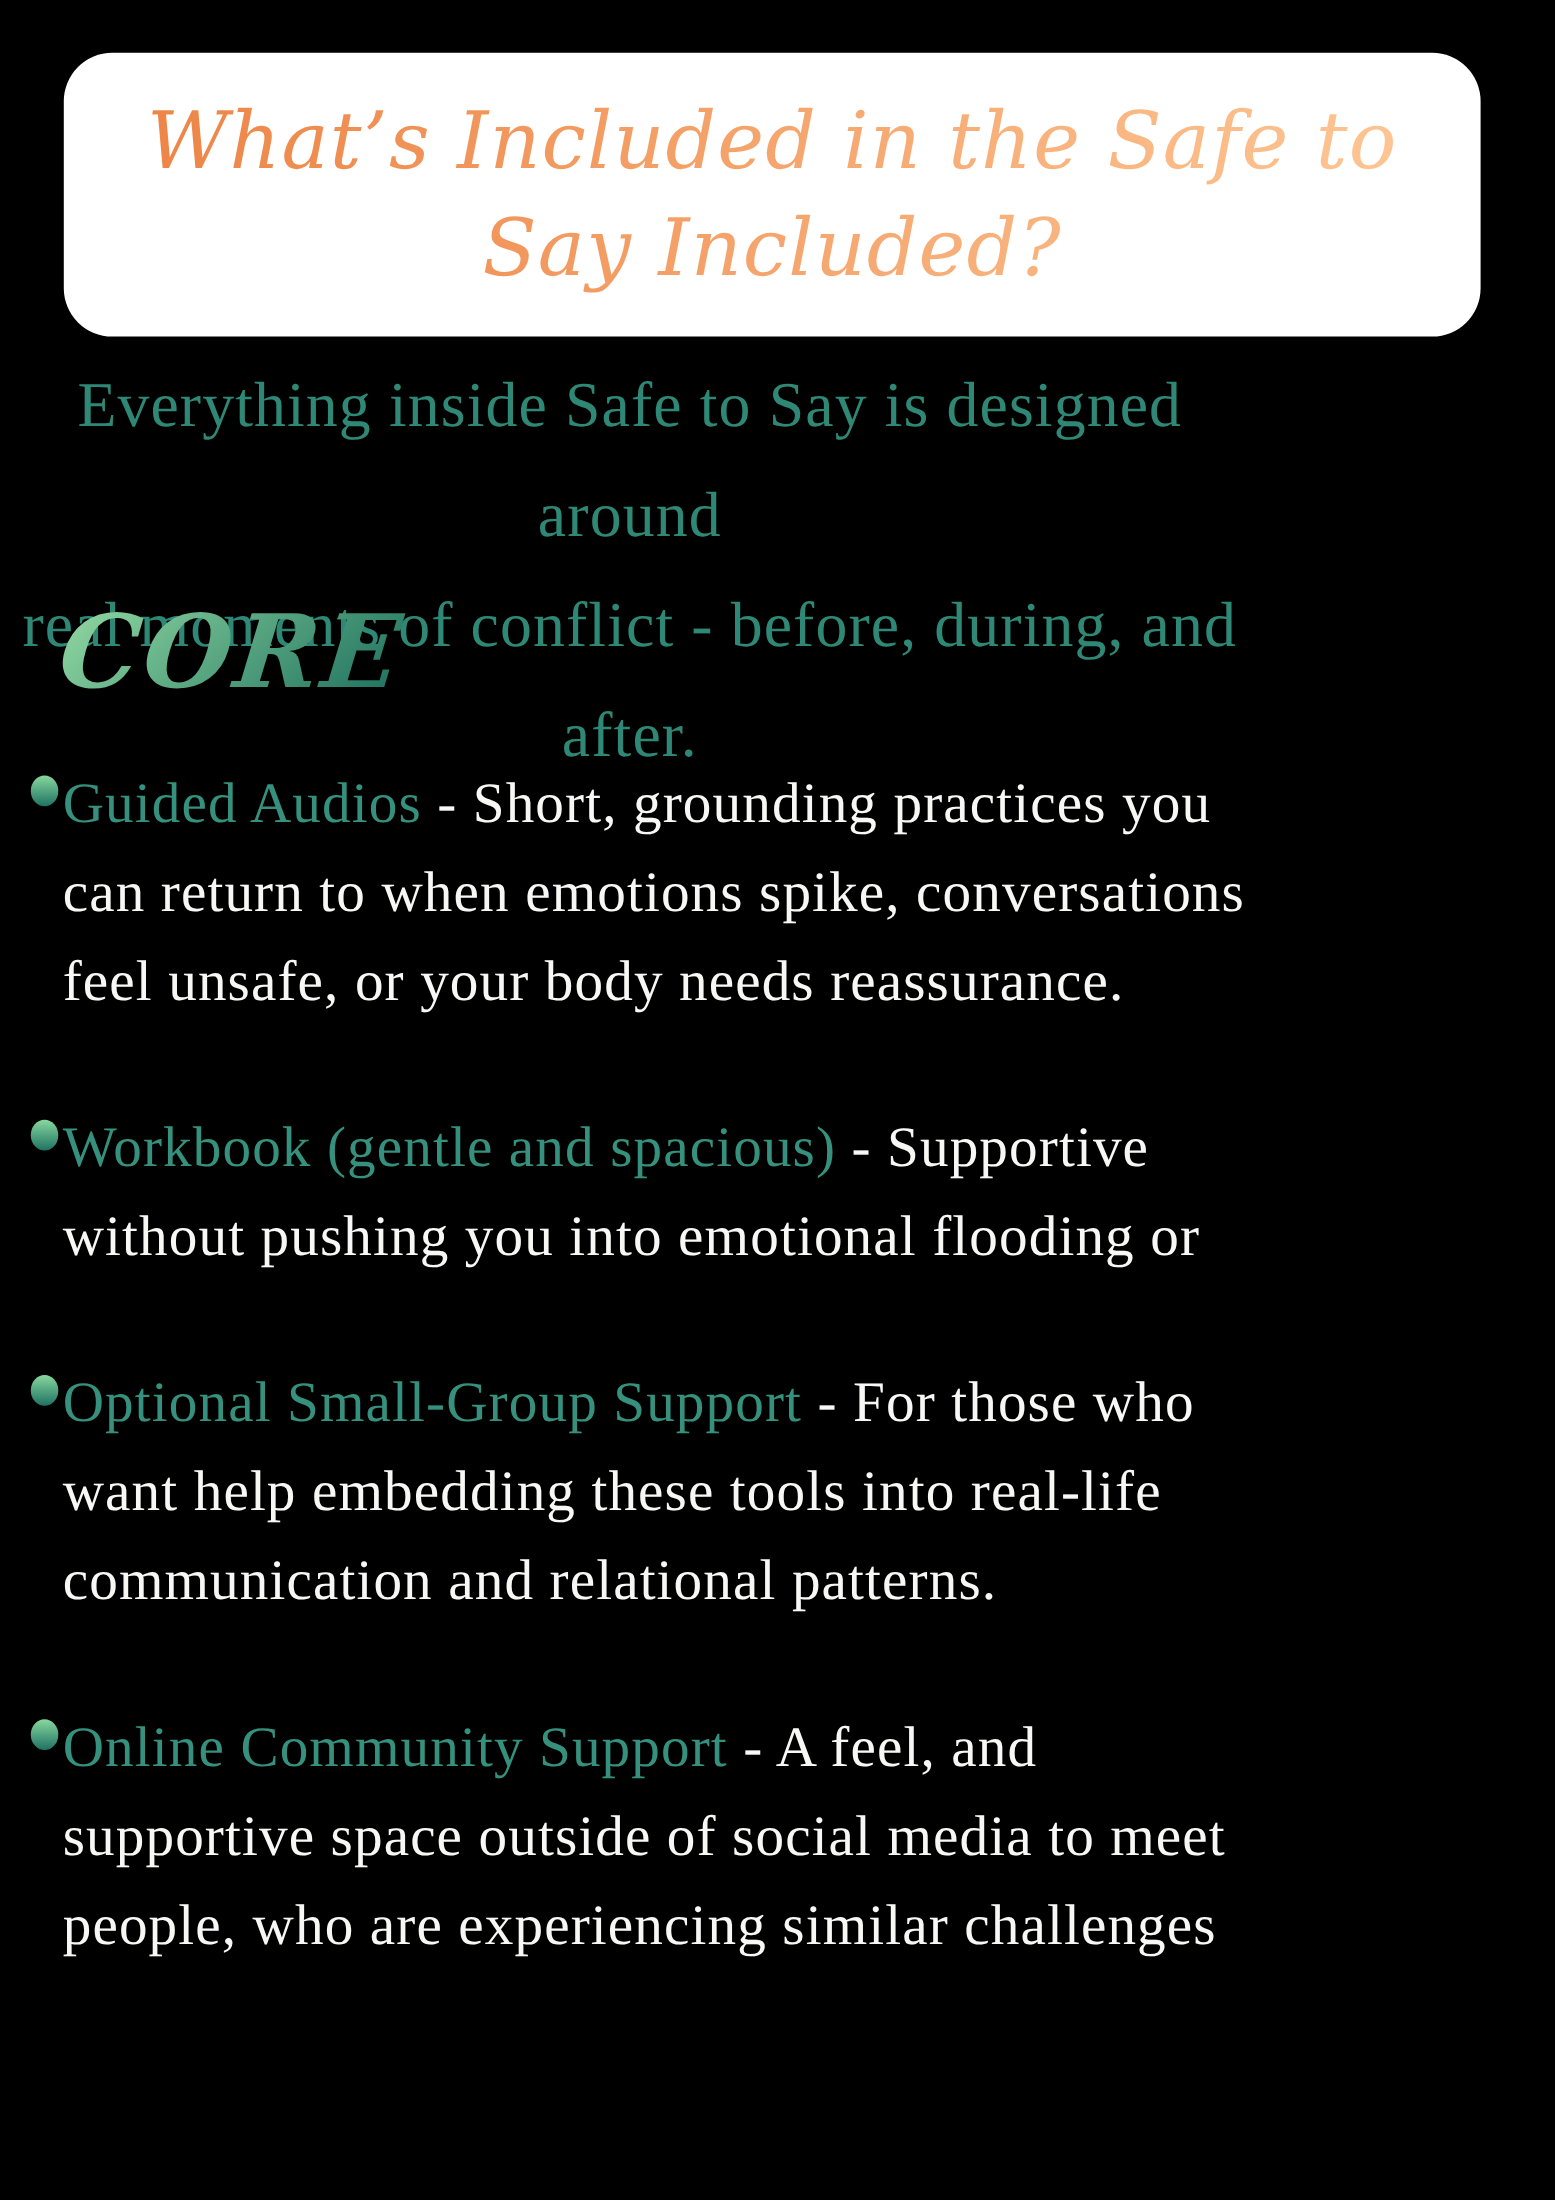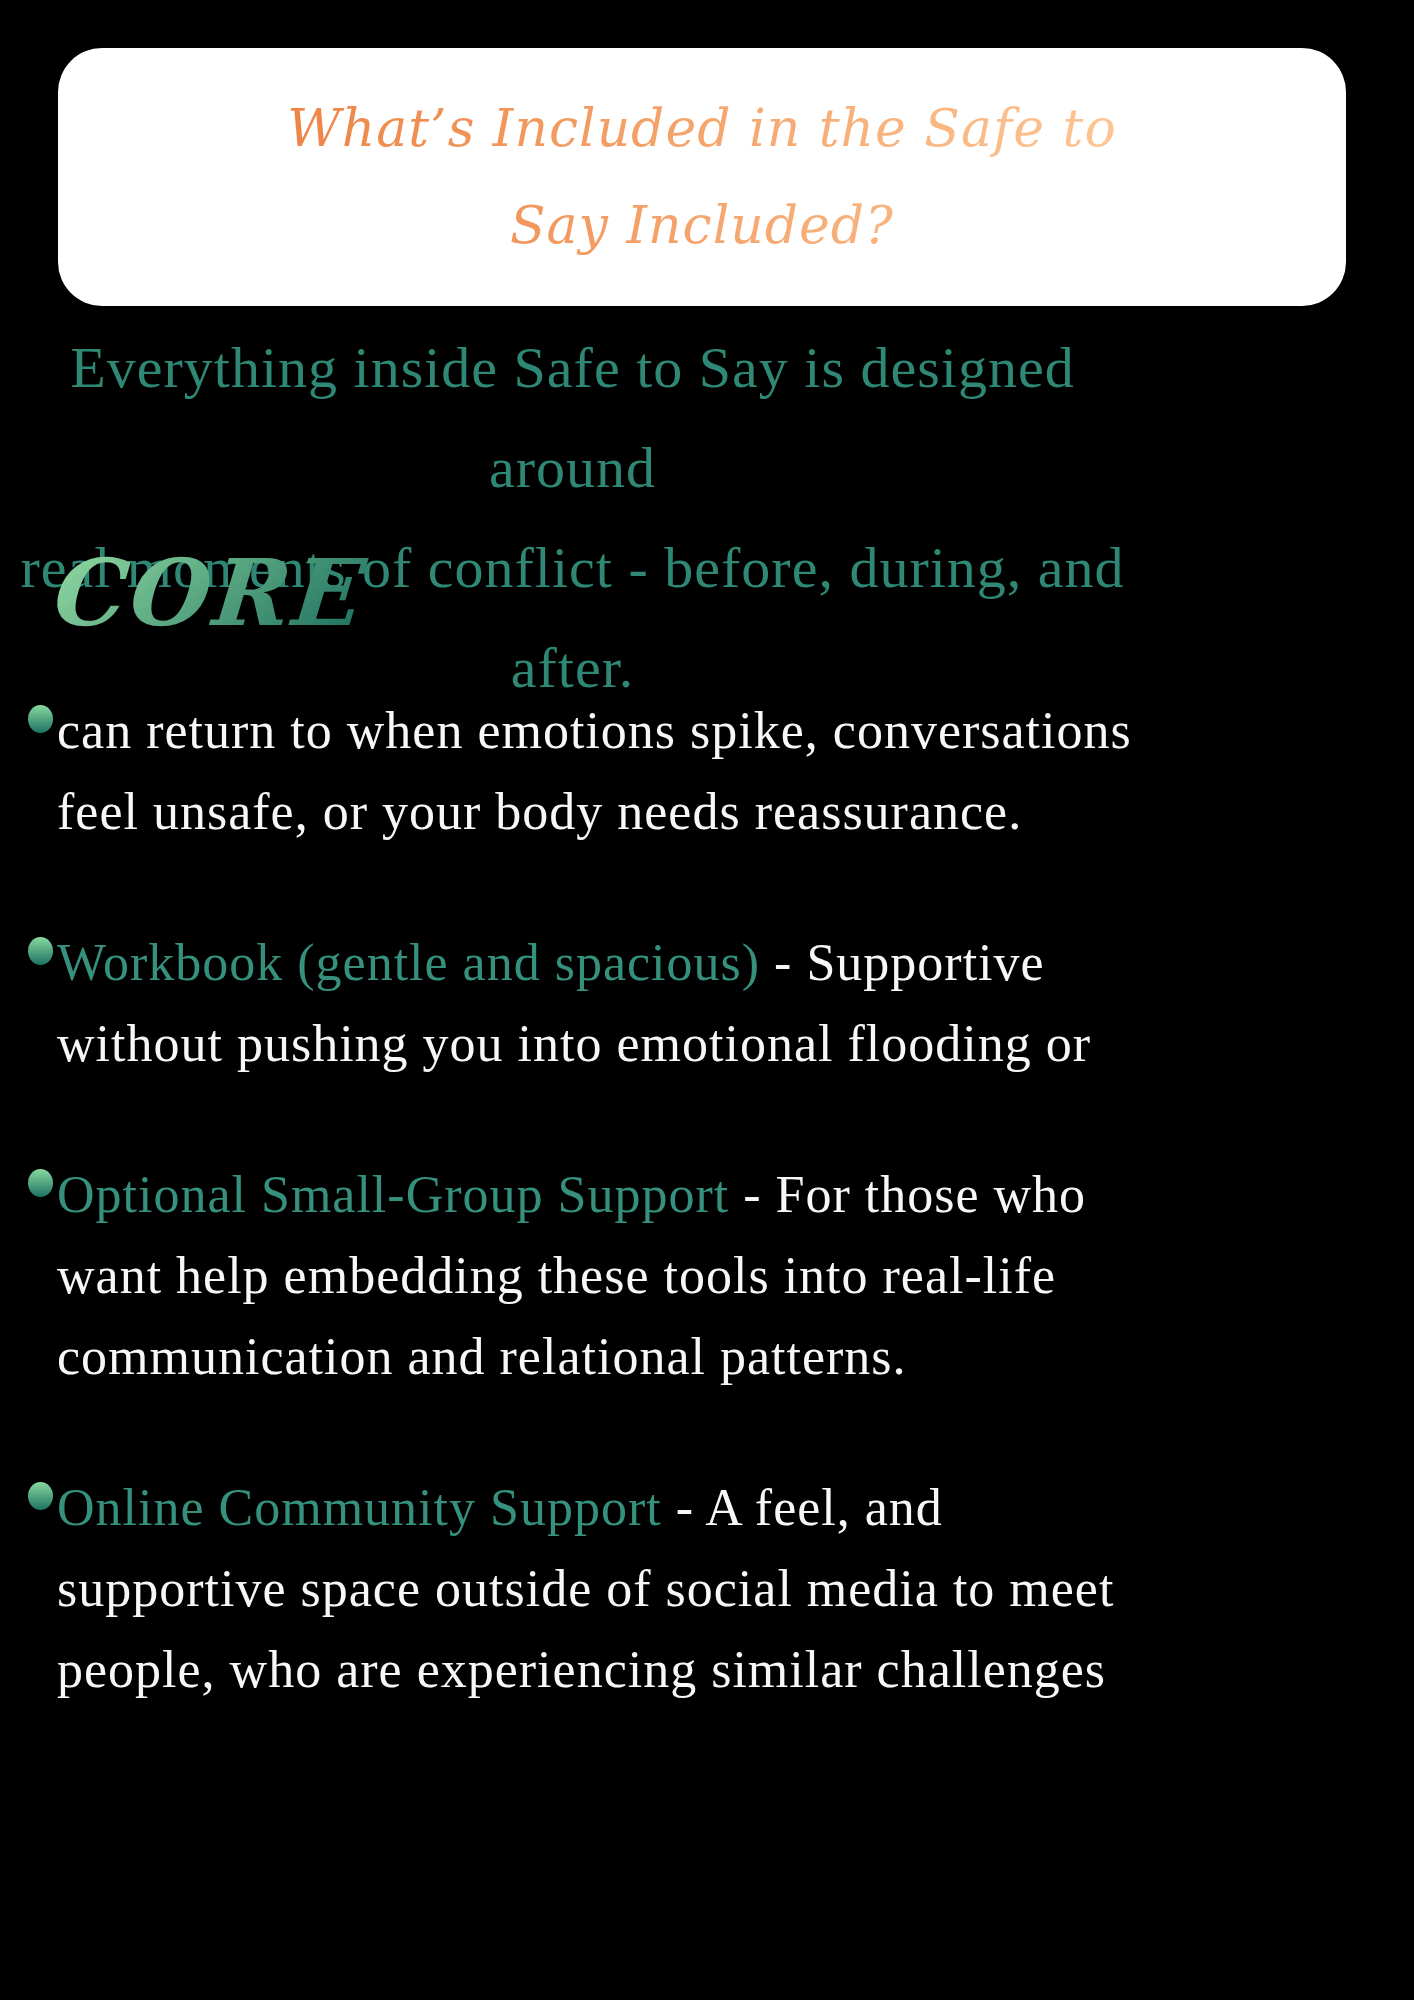--- a/index.html
+++ b/index.html
@@ -29,21 +29,21 @@
     height: 258px;
     background: #ffffff;
     border-radius: 44px;
     display: flex;
     align-items: center;
     justify-content: center;
   }
   .title-text {
     font-family: "DejaVu Serif", serif;
     font-style: italic;
-    font-size: 52px;
+    font-size: 72px;
     line-height: 97px;
     text-align: center;
     letter-spacing: 1px;
     background: linear-gradient(90deg, var(--orange-start, #ed8547), var(--orange-end, #fdc593));
     -webkit-background-clip: text;
     background-clip: text;
     color: transparent;
   }
   .title-line { display: block; }
 
@@ -126,20 +126,21 @@
     <div>real moments of conflict - before, during, and after.</div>
   </div>
 
   <div class="core-heading">CORE</div>
 
   <div class="bullet-list">
 
     <div class="bullet">
       <span class="dot"></span>
       <div class="bullet-body">
+        <div class="bline"><span class="blabel">Guided Audios</span><span class="brest">- Short, grounding practices you</span></div>
         <div class="bline">can return to when emotions spike, conversations</div>
         <div class="bline">feel unsafe, or your body needs reassurance.</div>
       </div>
     </div>
 
     <div class="bullet">
       <span class="dot"></span>
       <div class="bullet-body">
         <div class="bline"><span class="blabel">Workbook (gentle and spacious)</span><span class="brest">- Supportive</span></div>
         <div class="bline">without pushing you into emotional flooding or</div>

